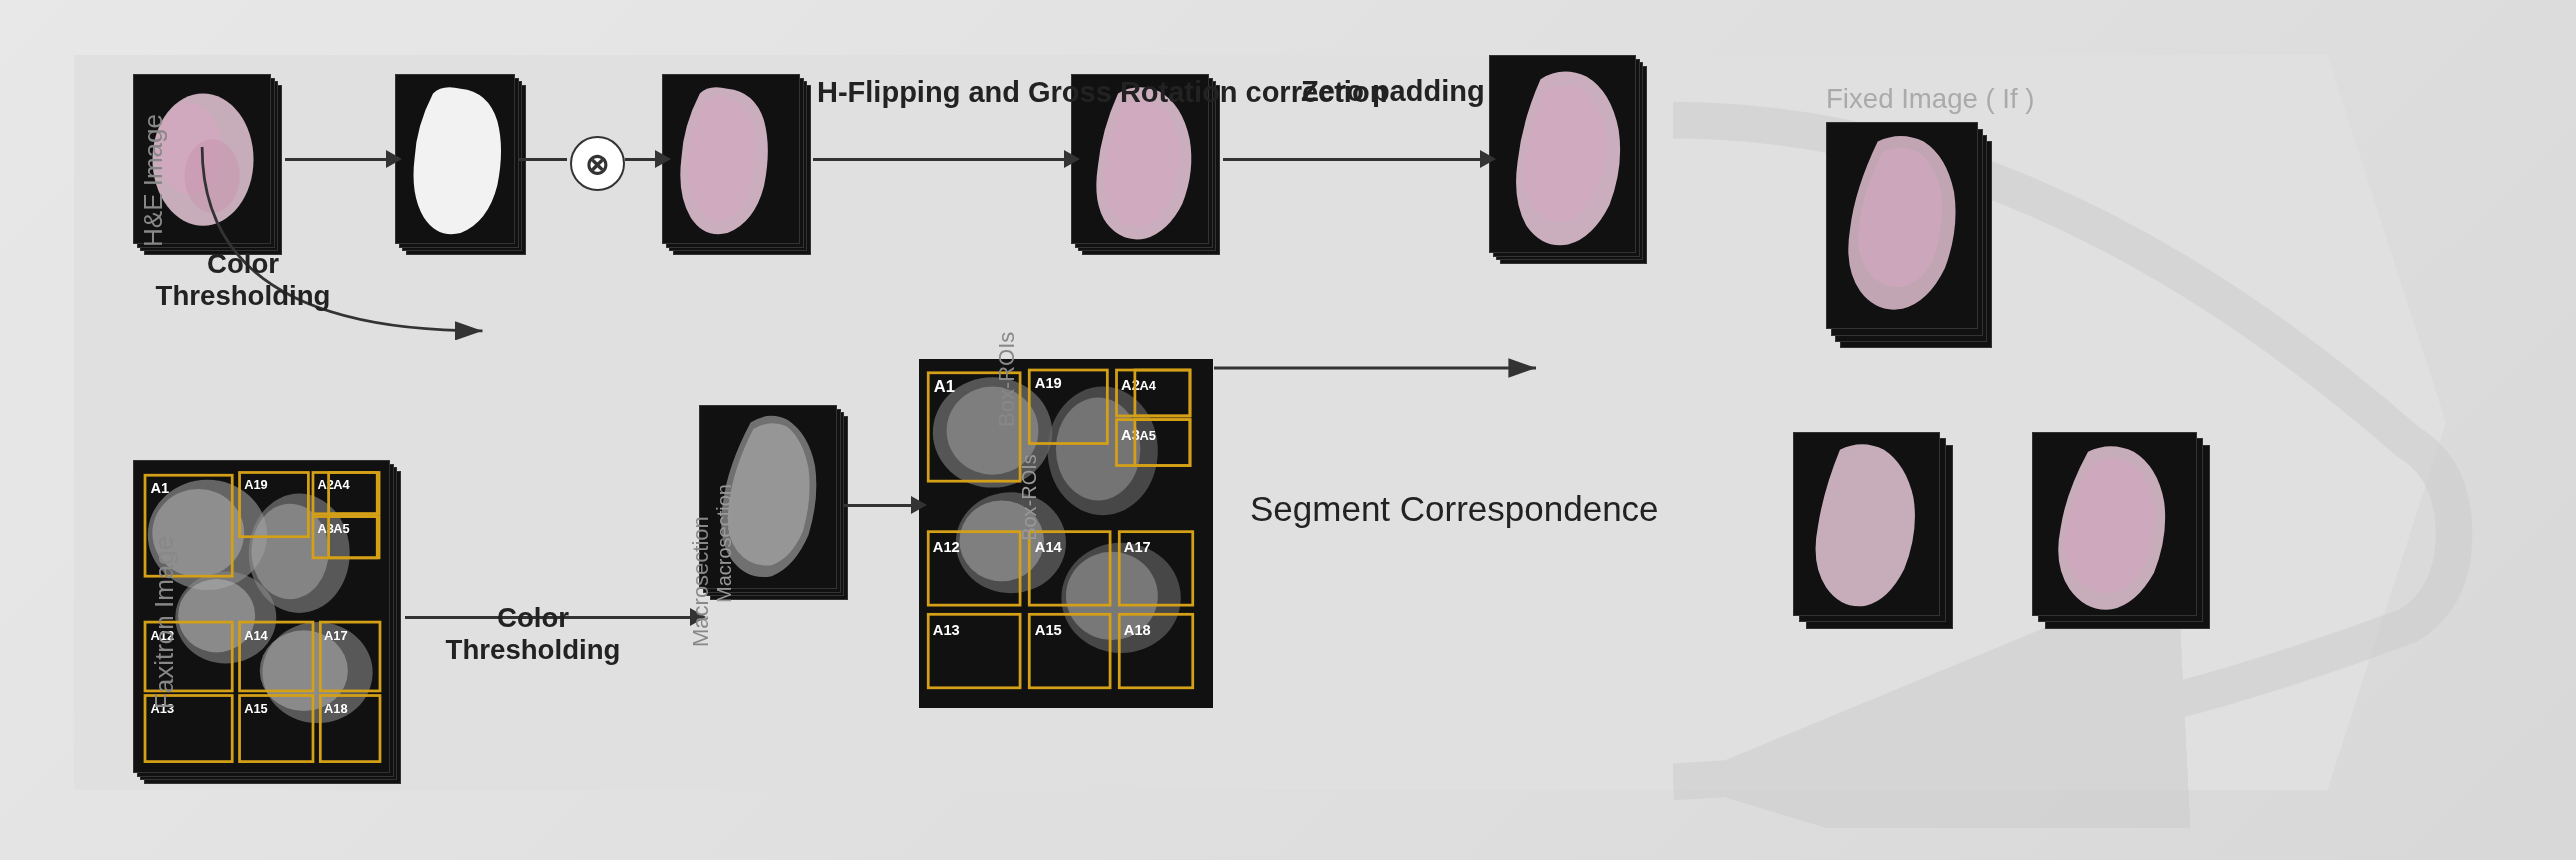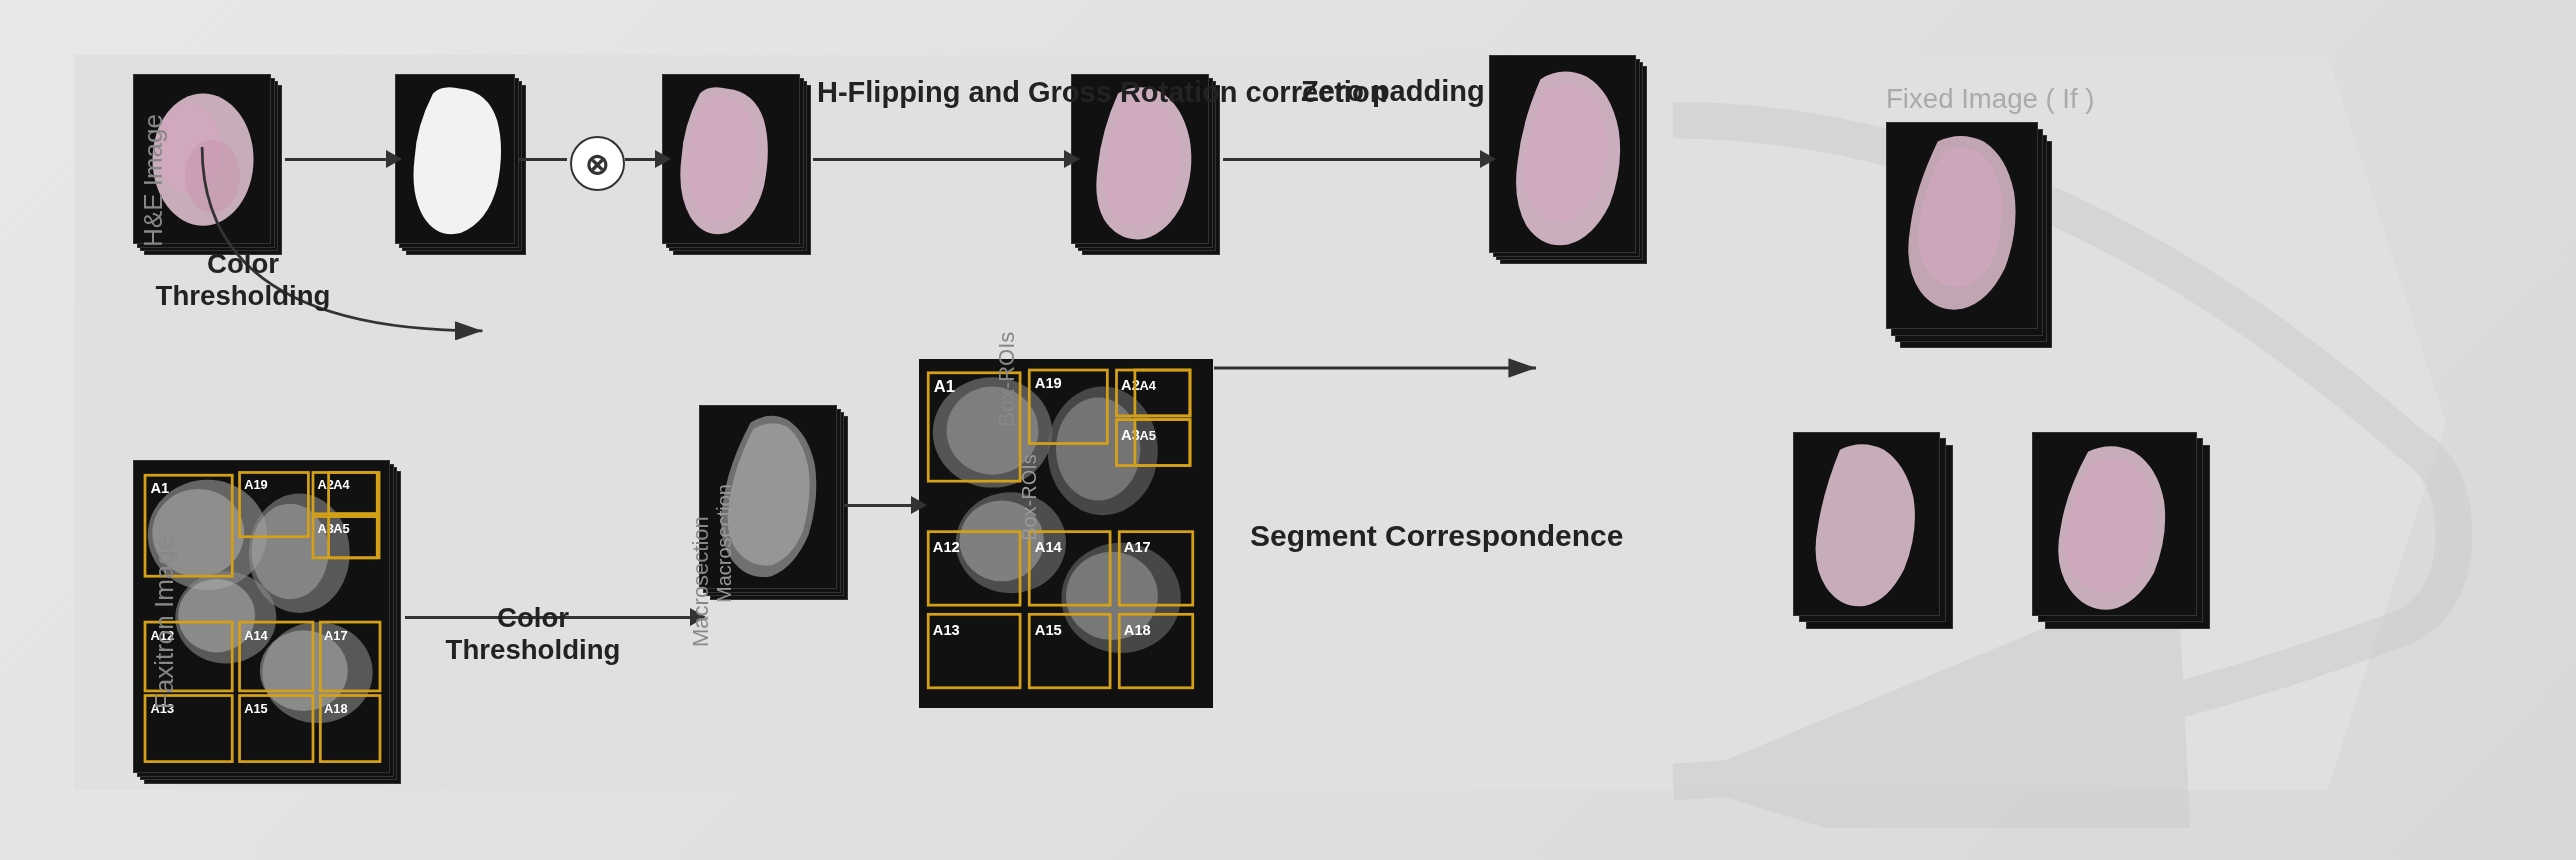--- a/index.html
+++ b/index.html
@@ -273,23 +273,23 @@
       width: 294px;
       height: 349px;
       background: #111;
       z-index: 8;
     }
 
     
     .label-seg-corr {
       position: absolute;
       left: 1250px;
-      top: 516px;
-      font-size: 30px;
-      font-weight: 700;
+      top: 486px;
+      font-size: 35px;
+      font-weight: 400;
       color: #222;
       z-index: 10;
       line-height: 1.3;
     }
 
     .final-label {
       font-size: 27.6px;
       color: #aaa;
       text-align: center;
       margin-bottom: 7.4px;
@@ -568,21 +568,21 @@
 
   <svg style="position:absolute; left:1673px; top:74px; z-index:4;" width="827" height="754" viewBox="0 0 900 820">
     <defs>
       <marker id="arrowBig" markerWidth="14" markerHeight="10" refX="14" refY="5" orient="auto">
         <polygon points="0 0, 14 5, 0 10" fill="#ccc"></polygon>
       </marker>
     </defs>
     <path d="M 0 50 Q 400 50 800 400 Q 850 430 850 500 Q 850 570 800 600 Q 400 750 0 770" stroke="#ccc" stroke-width="40" fill="none" opacity="0.5" marker-end="url(#arrowBig)"></path>
   </svg>
 
-  <div style="position:absolute; left:1886px; top:83px; z-index:10;">
+  <div style="position:absolute; left:1826px; top:83px; z-index:10;">
     <div class="final-label">Fixed Image ( If )</div>
 
     <div style="position:relative; width:165px; height:257px;">
       <div style="position:absolute; background:#111; border:0.9px solid #333; width:152px; height:207px; top:18.4px; left:13.8px;"></div>
       <div style="position:absolute; background:#111; border:0.9px solid #333; width:152px; height:207px; top:13px; left:9.2px;"></div>
       <div style="position:absolute; background:#111; border:0.9px solid #333; width:152px; height:207px; top:6.4px; left:4.6px;"></div>
       <div style="position:absolute; background:#111; border:0.9px solid #333; width:152px; height:207px; top:0px; left:0px;">
         <svg width="152" height="207" viewBox="0 0 165 225">
           <path d="M55 20 Q80 8 105 20 Q130 36 138 75 Q144 115 128 158 Q110 195 82 202 Q54 207 36 183 Q18 157 25 115 Q30 72 55 20 Z" fill="#e0c0d0" opacity="0.85"></path>
           <path d="M60 32 Q80 22 100 32 Q118 46 124 76 Q128 110 116 146 Q104 173 82 178 Q58 180 44 160 Q30 140 35 112 Q38 76 60 32 Z" fill="#d4a8c0" opacity="0.6"></path>

